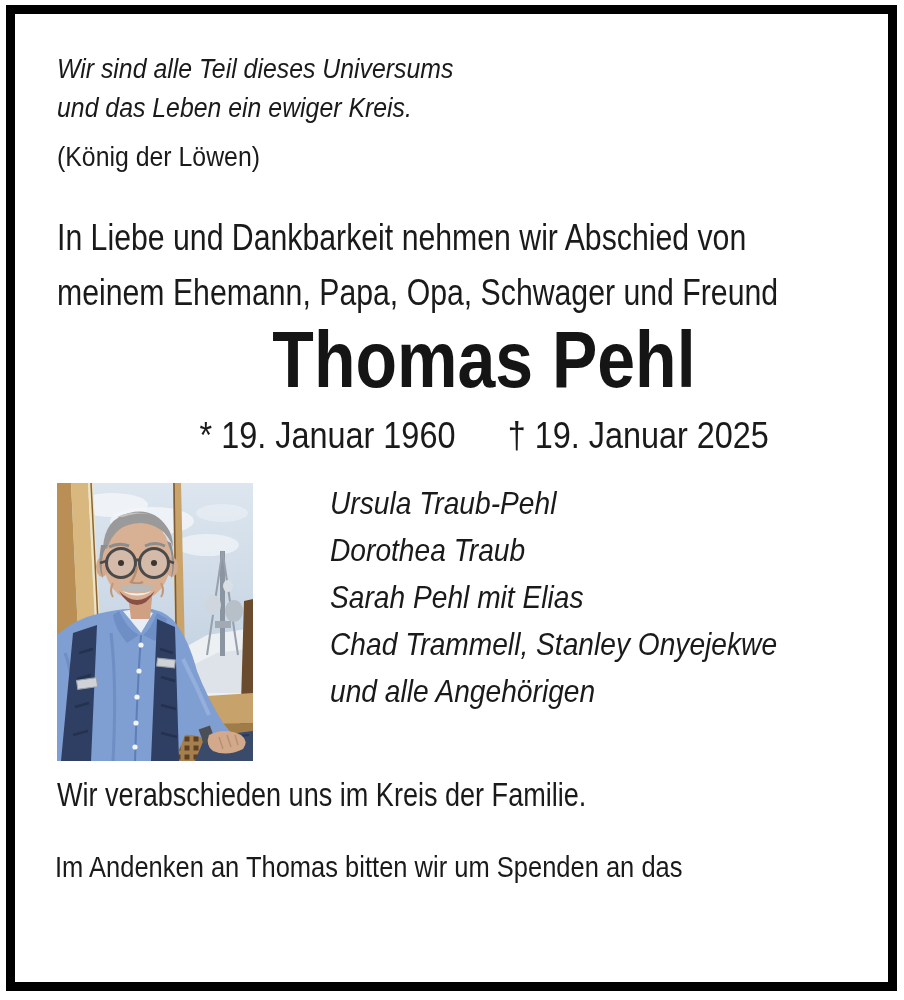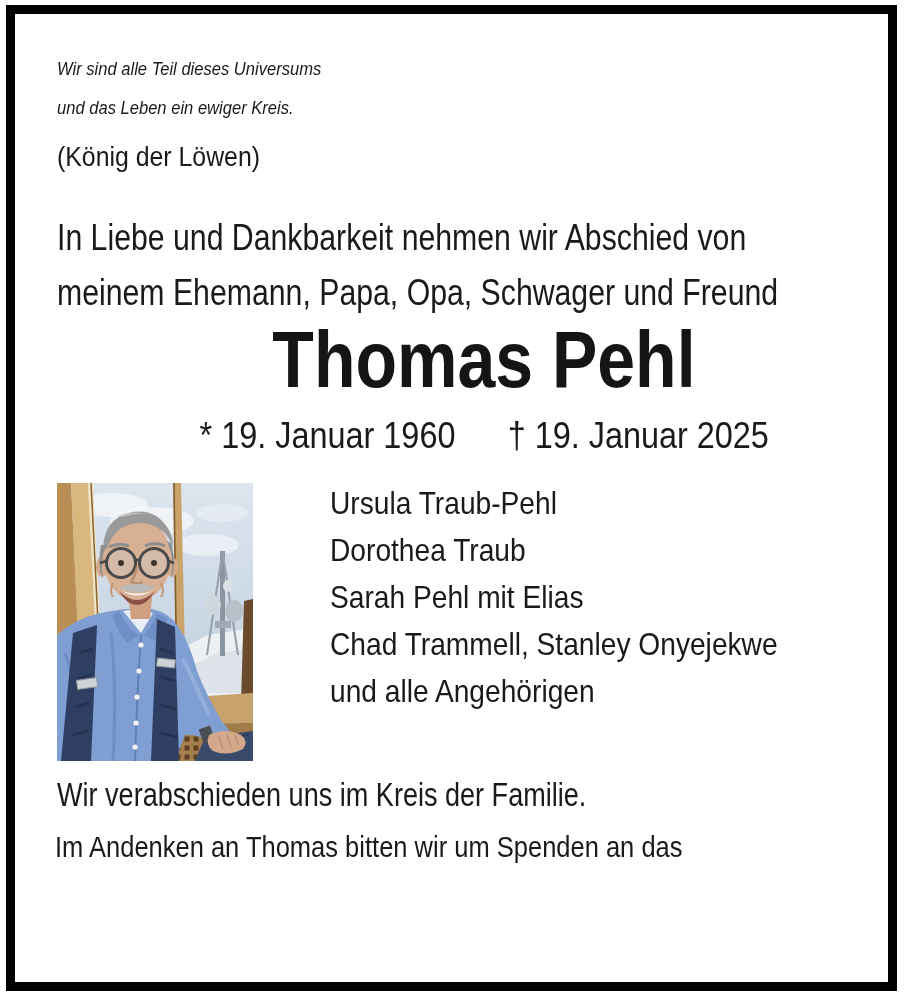--- a/index.html
+++ b/index.html
@@ -9,32 +9,32 @@
   }
   .frame{
     position:absolute;left:6px;top:5px;right:7px;bottom:9px;
     border:9px solid #000000;pointer-events:none;
   }
   .blk{position:absolute;white-space:nowrap;}
   .cond{display:inline-block;transform:scaleX(var(--sx,.88));transform-origin:0 50%;white-space:nowrap;}
   .center-row{position:absolute;left:0;width:904px;text-align:center;margin-left:32px;}
   .center-row .cond{transform-origin:50% 50%;}
 
-  .quote{left:57px;top:50px;font-size:18px;line-height:39px;font-style:italic;}
+  .quote{left:57px;top:50px;font-size:27px;line-height:39px;font-style:italic;}
   .attribution{left:57px;top:140px;font-size:27px;line-height:34px;}
   .intro{left:57px;top:210px;font-size:36px;line-height:55px;}
   .title{top:318px;font-size:80px;line-height:84px;font-weight:700;color:#151515;}
   .dates{top:414px;font-size:36px;line-height:44px;}
   .dates .death{margin-left:58px;}
   .photo{position:absolute;left:57px;top:483px;width:196px;height:278px;}
   .photo svg{display:block;width:196px;height:278px;}
-  .names{left:330px;top:480px;font-size:32px;line-height:47px;}
+  .names{left:330px;top:480px;font-size:32px;line-height:47px;font-style:italic;}
   .names .row{display:block;}
   .farewell{left:57px;top:772px;font-size:33px;line-height:46px;}
-  .donation{left:55px;top:828px;font-size:30px;line-height:37px;}
+  .donation{left:55px;top:848px;font-size:30px;line-height:37px;}
   .donation .row{display:block;}
 </style>
 </head>
 <body>
 
 <div class="stage">
 
   <div class="frame"></div>
 
   <div class="blk quote">

